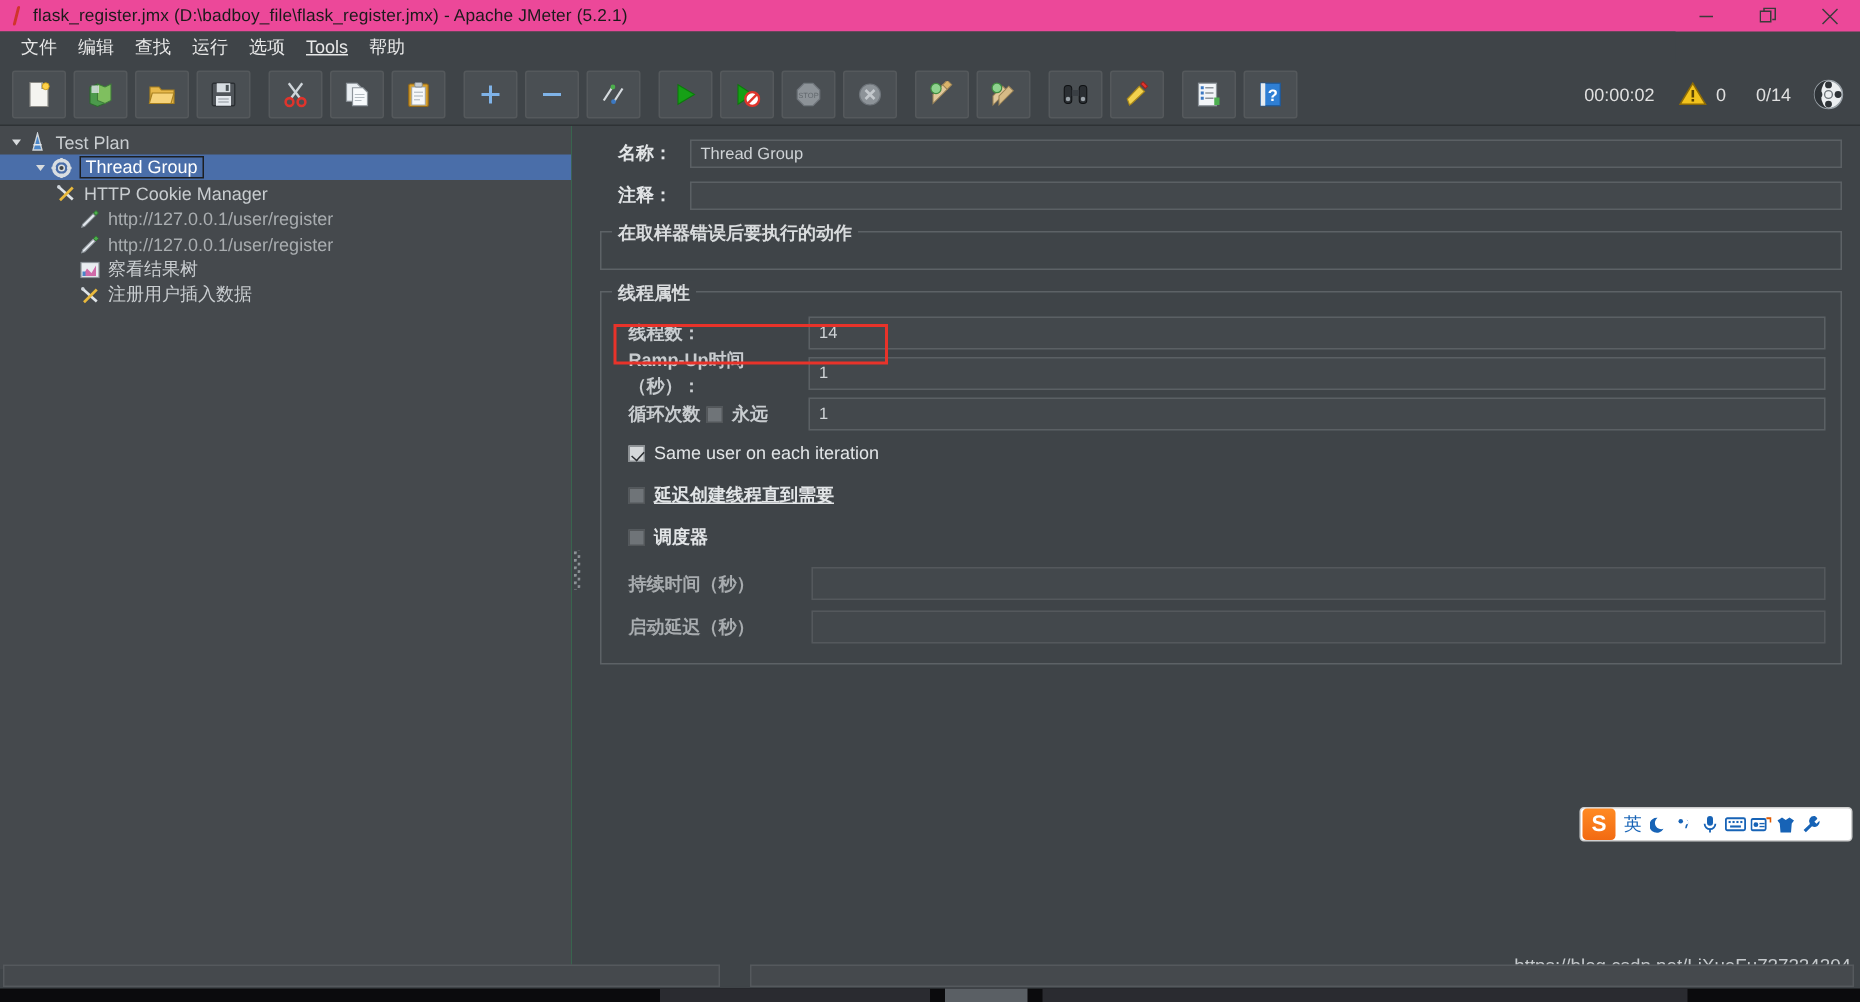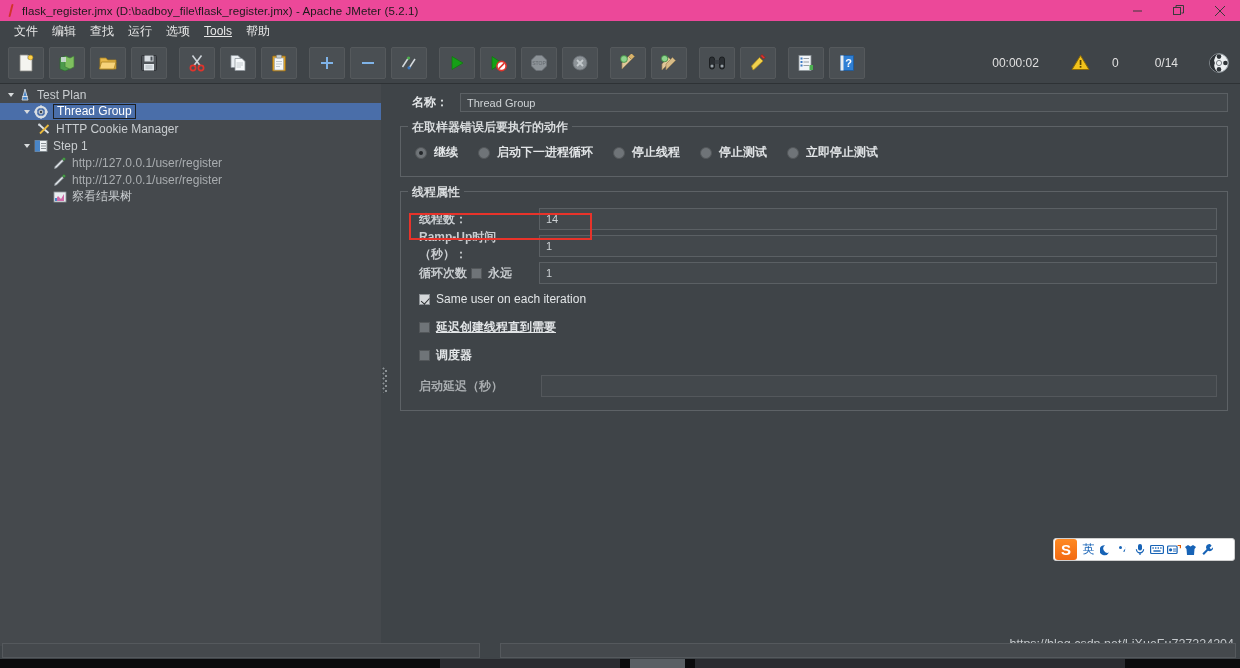--- a/index.html
+++ b/index.html
@@ -113,21 +113,21 @@
     position: relative;
   }
   .tb-sep { width: 7px; flex: 0 0 auto; }
   .tb-icon { width: 18px; height: 18px; display:block; }
 
   .tb-status {
     margin-left: auto;
     display: flex;
     align-items: center;
     padding-right: 10px;
-    gap: 16px;
+    gap: 0px;
   }
   .tb-timer {
     color: #e0e0e0;
     font-size: 12px;
     margin-right: 16px;
     white-space: nowrap;
   }
   .tb-warncount {
     color: #e0e0e0;
     font-size: 12px;
@@ -776,35 +776,20 @@
               <line x1="2" y1="2.5" x2="11.5" y2="11" stroke="#dfe4e8" stroke-width="1.8"></line>
               <line x1="11.5" y1="3" x2="3" y2="11.5" stroke="#e9b93c" stroke-width="1.8"></line>
               <circle cx="2.2" cy="2.6" r="1.2" fill="#cfd5da"></circle>
             </svg>
           </span>
           <span class="tree-label">HTTP Cookie Manager</span>
         </div>
 
 
 
-        <div class="tree-row indent-2" style="padding-left:20px">
-          <span class="tw">
-              <span class="arrow"></span>
-            </span>
-          <span class="ticon">
-            <svg width="14" height="14" viewBox="0 0 14 14">
-              <rect x="1" y="1.5" width="12" height="11" fill="#eef2f5" stroke="#7d858b" stroke-width="0.9"></rect>
-              <rect x="1" y="1.5" width="5" height="11" fill="#4a86c8"></rect>
-              <line x1="7" y1="4.5" x2="12" y2="4.5" stroke="#7d858b" stroke-width="0.9"></line>
-              <line x1="7" y1="7" x2="12" y2="7" stroke="#7d858b" stroke-width="0.9"></line>
-              <line x1="7" y1="9.5" x2="12" y2="9.5" stroke="#7d858b" stroke-width="0.9"></line>
-            </svg>
-          </span>
-          <span class="tree-label">Step 1</span>
-        </div>
 
         <div class="tree-row indent-4">
           <span class="ticon">
             <svg width="14" height="14" viewBox="0 0 14 14">
               <path d="M1.5 12.5 l2 -0.6 l7 -7 l-1.4 -1.4 l-7 7 z" fill="#e4e9ee" stroke="#8d949a" stroke-width="0.7"></path>
               <path d="M9.4 3 l1.6 -1.6 l1.6 1.6 l-1.6 1.6 z" fill="#4cae4c" stroke="#2f7b2f" stroke-width="0.6"></path>
             </svg>
           </span>
           <span class="tree-label dim">http://127.0.0.1/user/register</span>
         </div>
@@ -823,61 +808,53 @@
           <span class="ticon">
             <svg width="14" height="14" viewBox="0 0 14 14">
               <rect x="1" y="2" width="12" height="10" fill="#e9edf1" stroke="#8d949a" stroke-width="0.8"></rect>
               <path d="M2 11 l3 -5 l3 3 l3 -5 v7 z" fill="#d06aa8"></path>
               <rect x="2" y="8" width="2" height="3" fill="#4a86c8"></rect>
             </svg>
           </span>
           <span class="tree-label">察看结果树</span>
         </div>
 
+        <div class="tree-row indent-4">
+          <span class="ticon">
+            <svg width="14" height="14" viewBox="0 0 14 14">
+              <line x1="2" y1="2.5" x2="11.5" y2="11" stroke="#dfe4e8" stroke-width="1.8"></line>
+              <line x1="11.5" y1="3" x2="3" y2="11.5" stroke="#e9b93c" stroke-width="1.8"></line>
+              <circle cx="2.2" cy="2.6" r="1.2" fill="#cfd5da"></circle>
+            </svg>
+          </span>
+          <span class="tree-label">注册用户插入数据</span>
+        </div>
 
       </div>
     </div>
 
     <div class="splitter">
       <div class="splitter-grip"></div>
     </div>
 
     <div class="detail-panel">
 
 
       <div class="field-row">
         <div class="field-label">名称：</div>
         <div class="text-input">Thread Group</div>
       </div>
 
+      <div class="field-row">
+        <div class="field-label">注释：</div>
+        <div class="text-input"></div>
+      </div>
 
       <div class="groupbox">
         <div class="gb-title">在取样器错误后要执行的动作</div>
-        <div class="radio-row">
-          <div class="radio-opt">
-            <span class="radio checked"></span>
-            <span class="radio-label">继续</span>
-          </div>
-          <div class="radio-opt">
-            <span class="radio"></span>
-            <span class="radio-label">启动下一进程循环</span>
-          </div>
-          <div class="radio-opt">
-            <span class="radio"></span>
-            <span class="radio-label">停止线程</span>
-          </div>
-          <div class="radio-opt">
-            <span class="radio"></span>
-            <span class="radio-label">停止测试</span>
-          </div>
-          <div class="radio-opt">
-            <span class="radio"></span>
-            <span class="radio-label">立即停止测试</span>
-          </div>
-        </div>
       </div>
 
       <div class="groupbox">
         <div class="gb-title">线程属性</div>
 
         <div class="highlight-box"></div>
 
         <div class="prop-row">
           <div class="prop-label">线程数：</div>
           <div class="prop-input">14</div>
@@ -905,20 +882,24 @@
         <div class="cb-row">
           <span class="check"></span>
           <span class="cb-label bold underline">延迟创建线程直到需要</span>
         </div>
 
         <div class="cb-row">
           <span class="check"></span>
           <span class="cb-label bold">调度器</span>
         </div>
 
+        <div class="prop-row sched-row">
+          <div class="prop-label">持续时间（秒）</div>
+          <div class="prop-input"></div>
+        </div>
 
         <div class="prop-row sched-row">
           <div class="prop-label">启动延迟（秒）</div>
           <div class="prop-input"></div>
         </div>
 
       </div>
     </div>
   </div>
 

